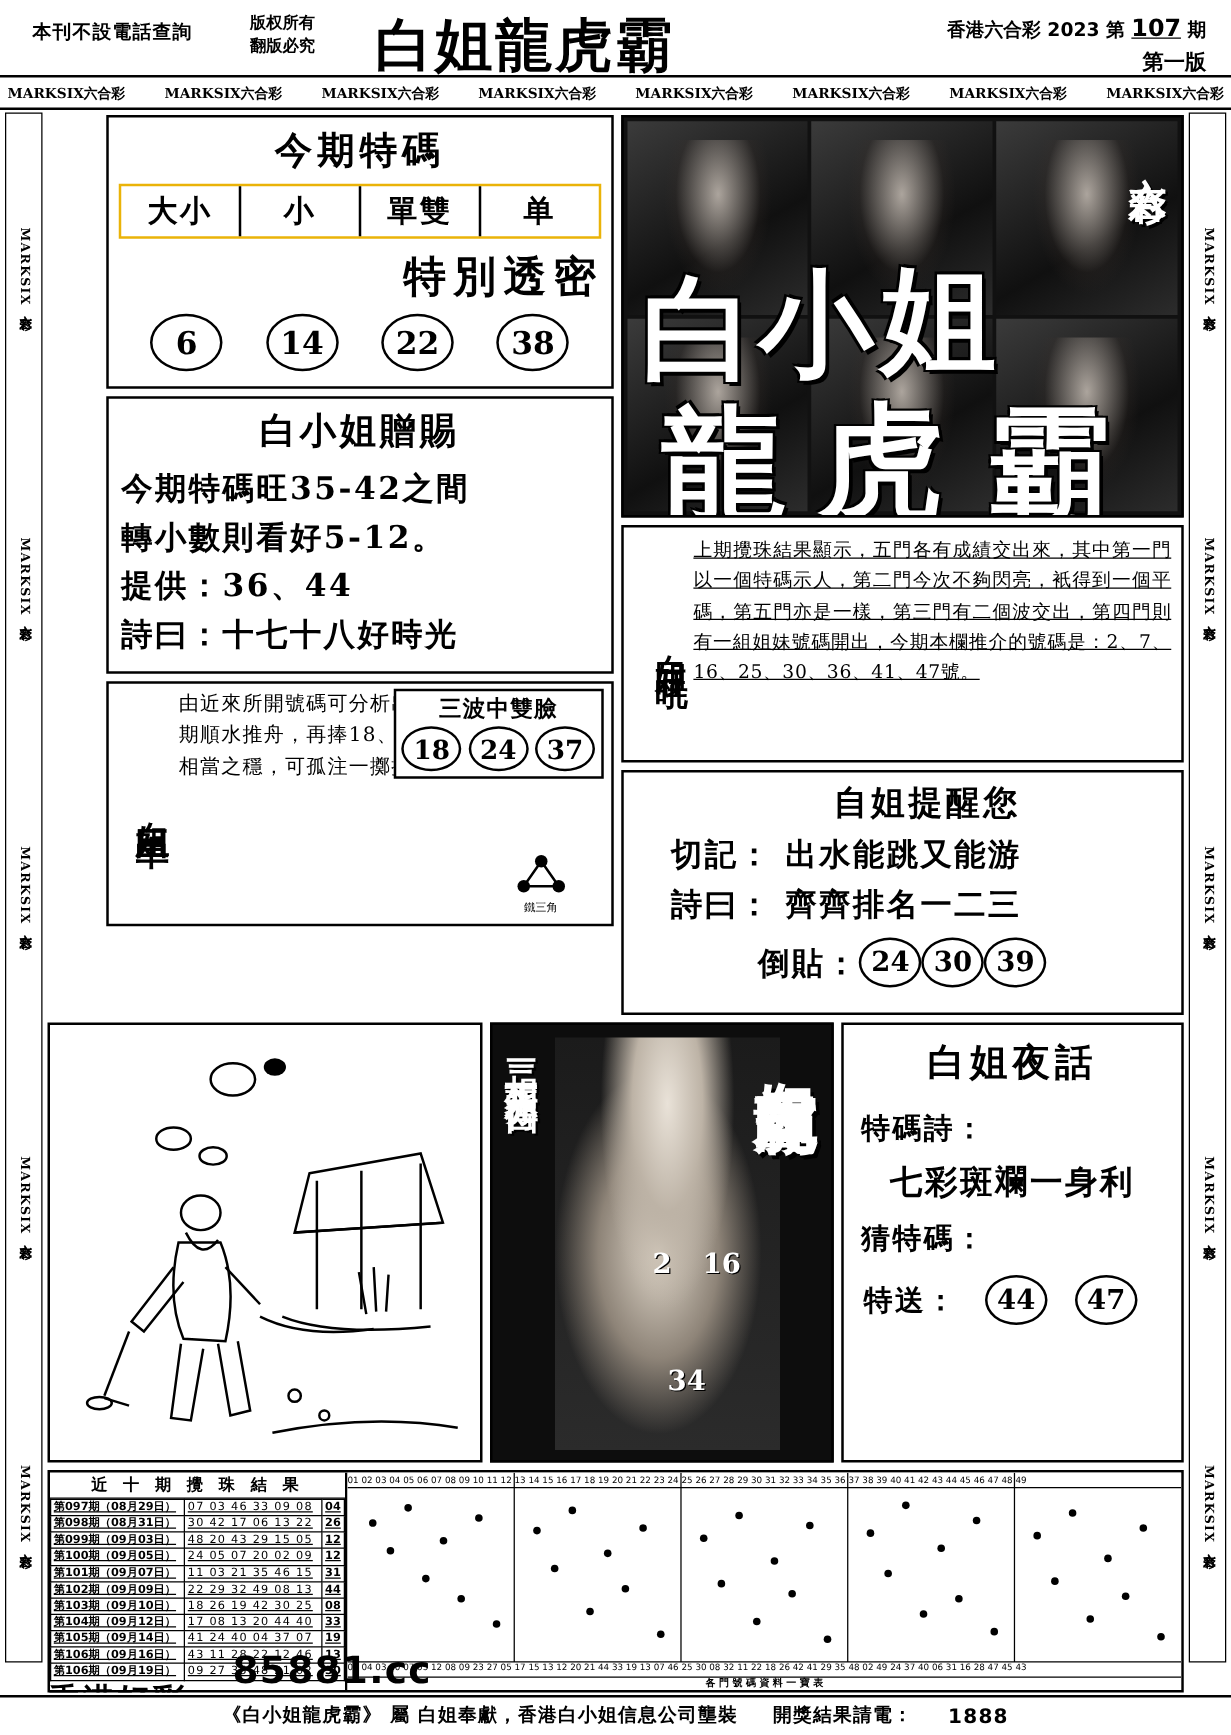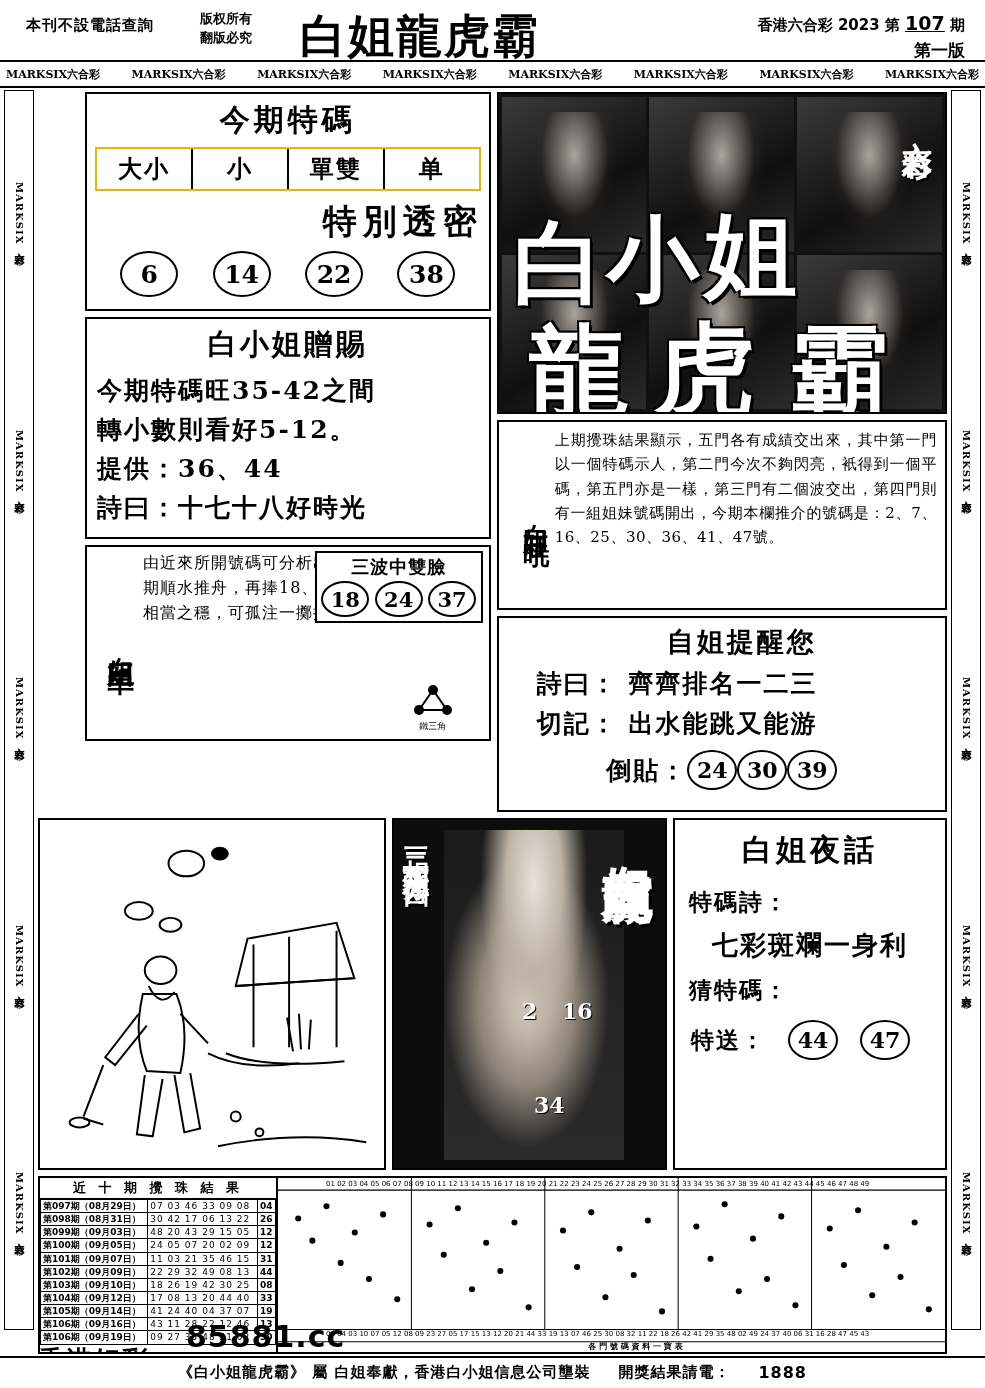--- a/index.html
+++ b/index.html
@@ -347,20 +347,21 @@
     text-align: center;
     letter-spacing: 6px;
   }
   .news-text {
     flex: 1;
     font-size: 15px;
     line-height: 1.62;
     font-family: "DejaVu Serif", serif;
     text-align: justify;
     letter-spacing: 0.5px;
+    text-decoration: underline;
   }
 
   
   .remind-box {
     margin-top: 6px;
     height: 196px;
     padding: 6px 10px;
     position: relative;
   }
   .remind-title {
@@ -532,20 +533,21 @@
     font-family: "DejaVu Serif", serif;
     letter-spacing: 4px;
     border-bottom: 1px solid #000;
     padding: 1px 0;
   }
   table.res {
     width: 100%;
     border-collapse: collapse;
     font-size: 9px;
     font-family: "DejaVu Sans", sans-serif;
+    text-decoration: underline;
   }
   table.res td {
     border: 1px solid #000;
     padding: 0 2px;
     white-space: nowrap;
     line-height: 1.35;
   }
   td.issue { font-weight: bold; }
   td.balls { letter-spacing: 1px; }
   td.sp { text-align: center; font-weight: bold; }
@@ -553,21 +555,20 @@
   .res-right { flex: 1; position: relative; background: #fff; }
   .dotgrid { position: absolute; inset: 0; }
   .numstrip {
     position: absolute;
     left: 0; right: 0;
     font-size: 7px;
     font-family: "DejaVu Sans", sans-serif;
     letter-spacing: 0px;
     white-space: nowrap;
     overflow: hidden;
-    margin-left: 48px;
   }
 
   
   .bottom-band {
     position: absolute;
     left: 38px;
     bottom: 34px;
     width: 909px;
     height: 36px;
     display: flex;
@@ -732,22 +733,22 @@
           <div class="vert-right">六合彩</div>
         </div>
 
         <div class="box news-box">
           <div class="news-label">白姐旺吼</div>
           <div class="news-text">上期攪珠結果顯示，五門各有成績交出來，其中第一門以一個特碼示人，第二門今次不夠閃亮，衹得到一個平碼，第五門亦是一樣，第三門有二個波交出，第四門則有一組姐妹號碼開出，今期本欄推介的號碼是：2、7、16、25、30、36、41、47號。</div>
         </div>
 
         <div class="box remind-box">
           <div class="remind-title">自姐提醒您</div>
+          <div class="remind-line">切記： 出水能跳又能游</div>
           <div class="remind-line">詩曰： 齊齊排名一二三</div>
-          <div class="remind-line">切記： 出水能跳又能游</div>
           <div class="remind-foot">
             <div class="lbl">倒貼：</div>
             <div class="rf-num">24</div>
             <div class="rf-num">30</div>
             <div class="rf-num">39</div>
           </div>
         </div>
       </div>
     </div>
 

